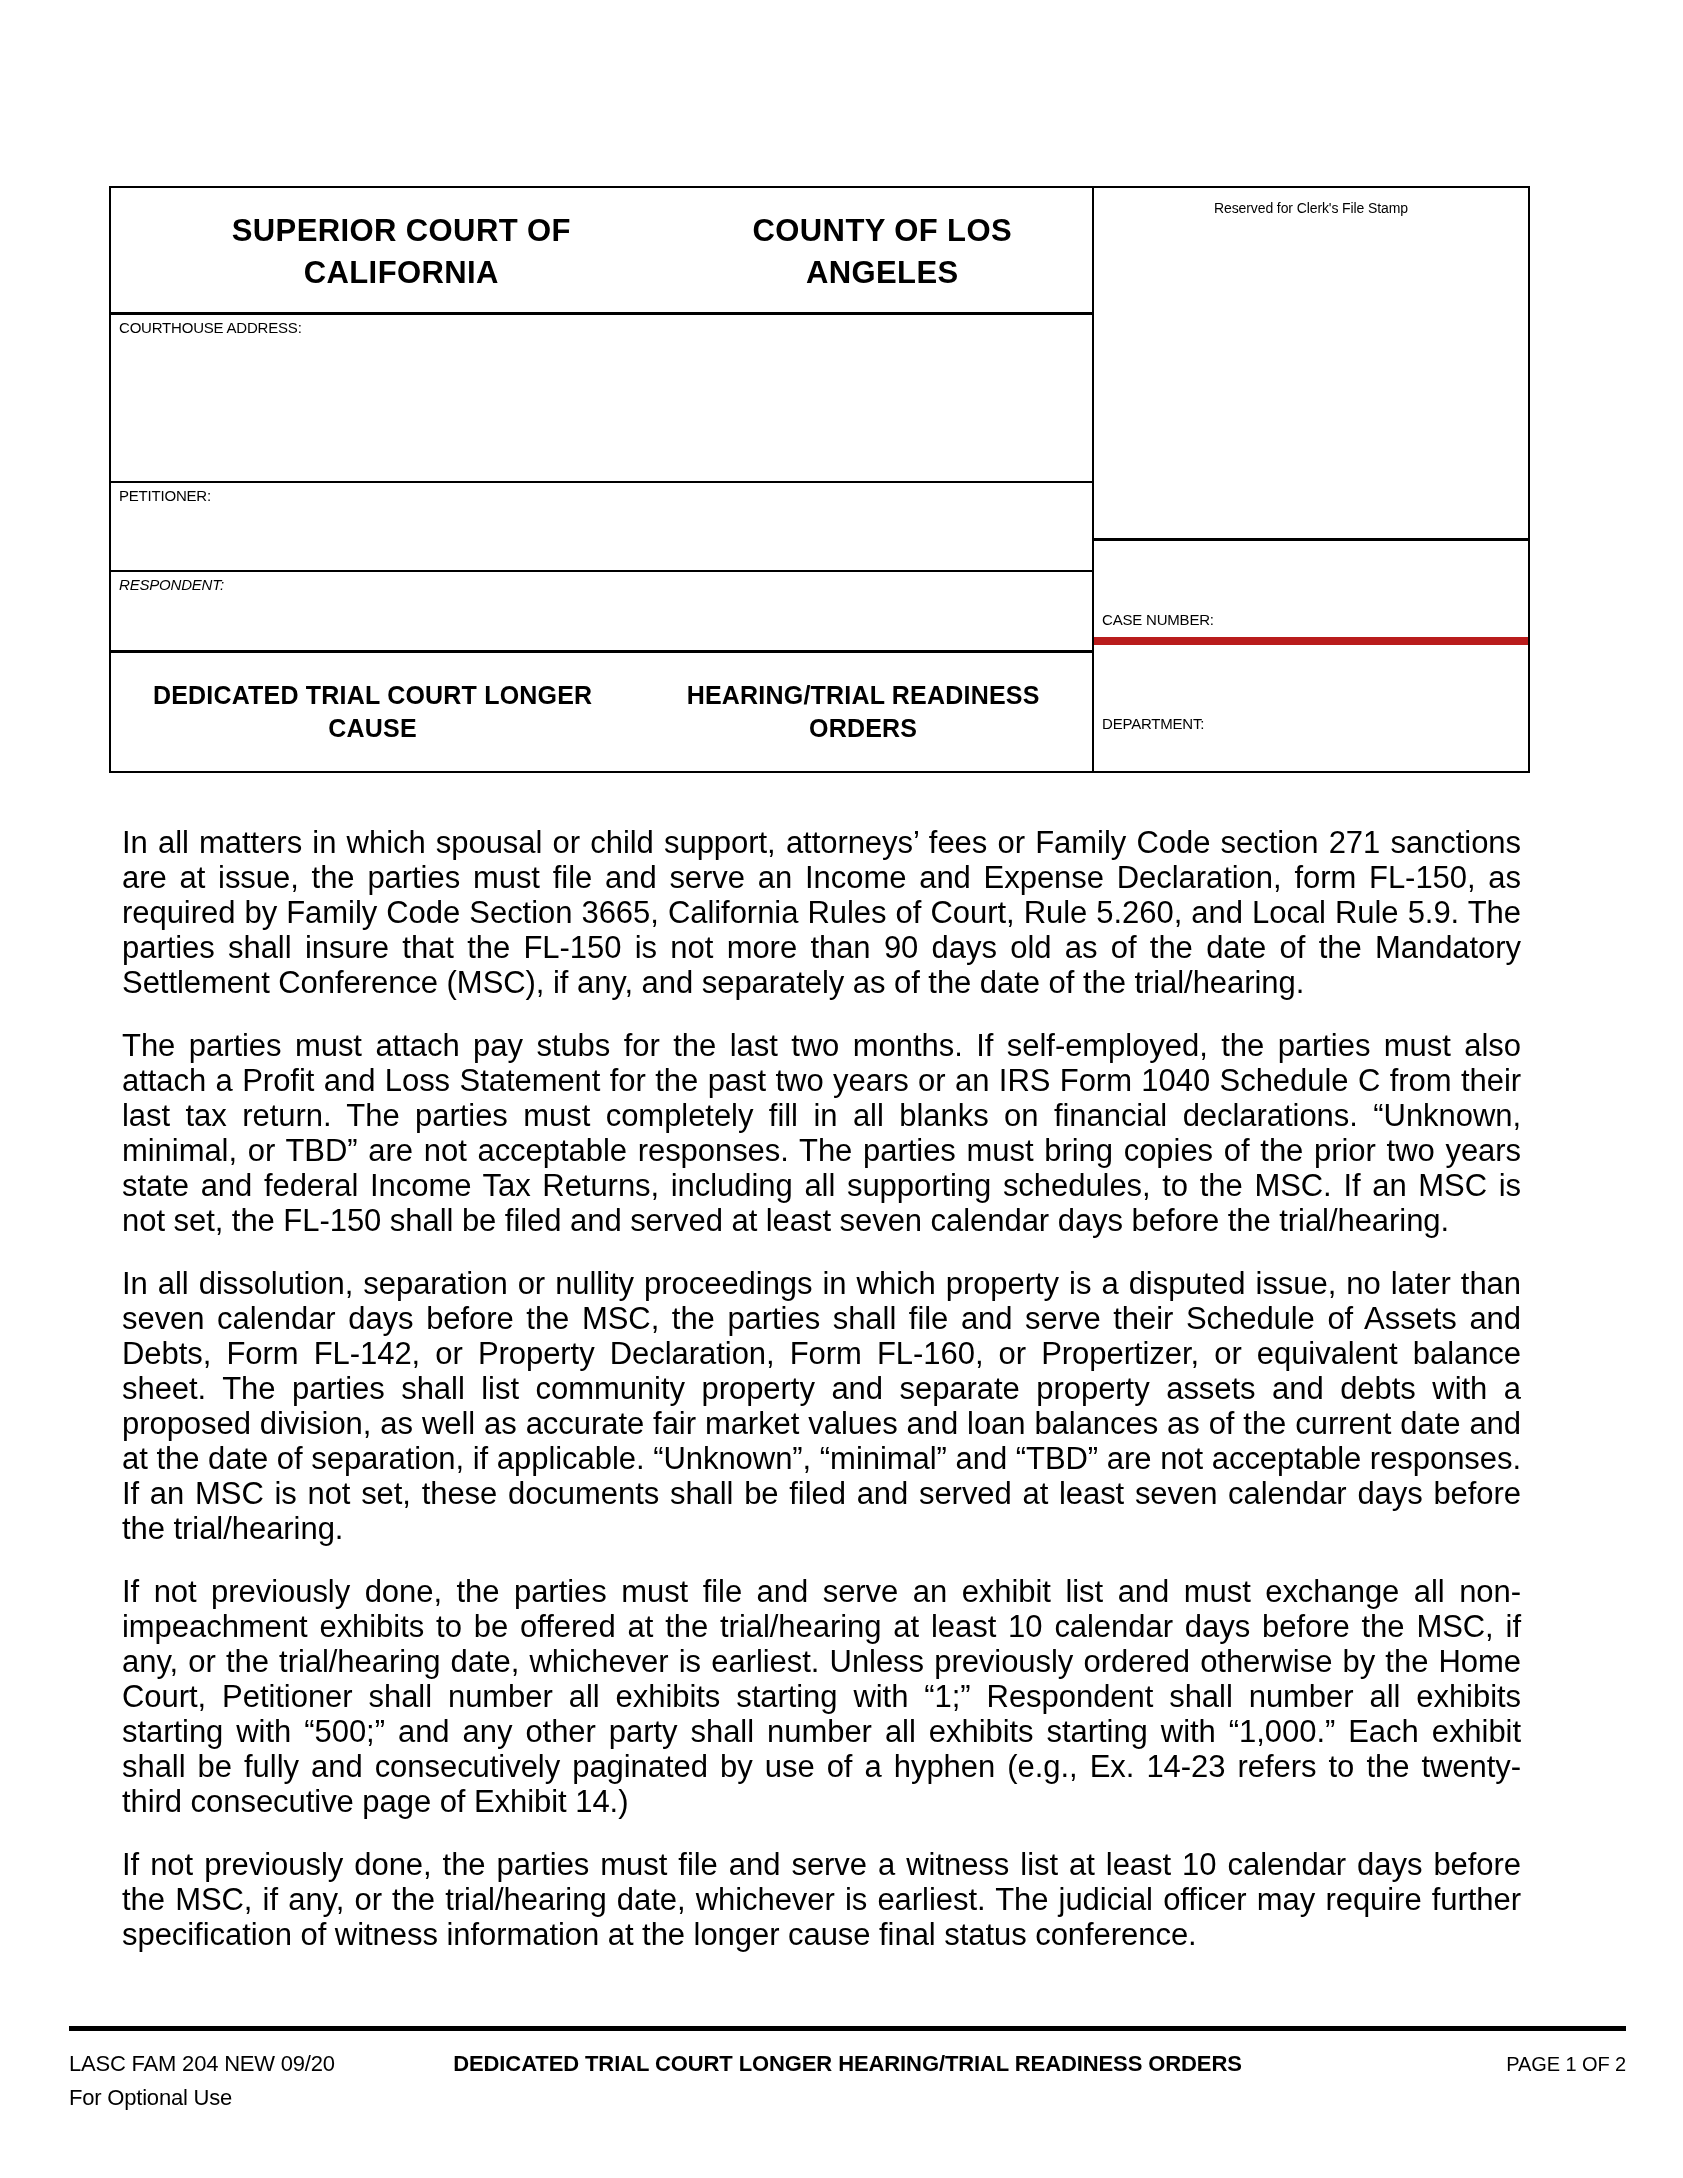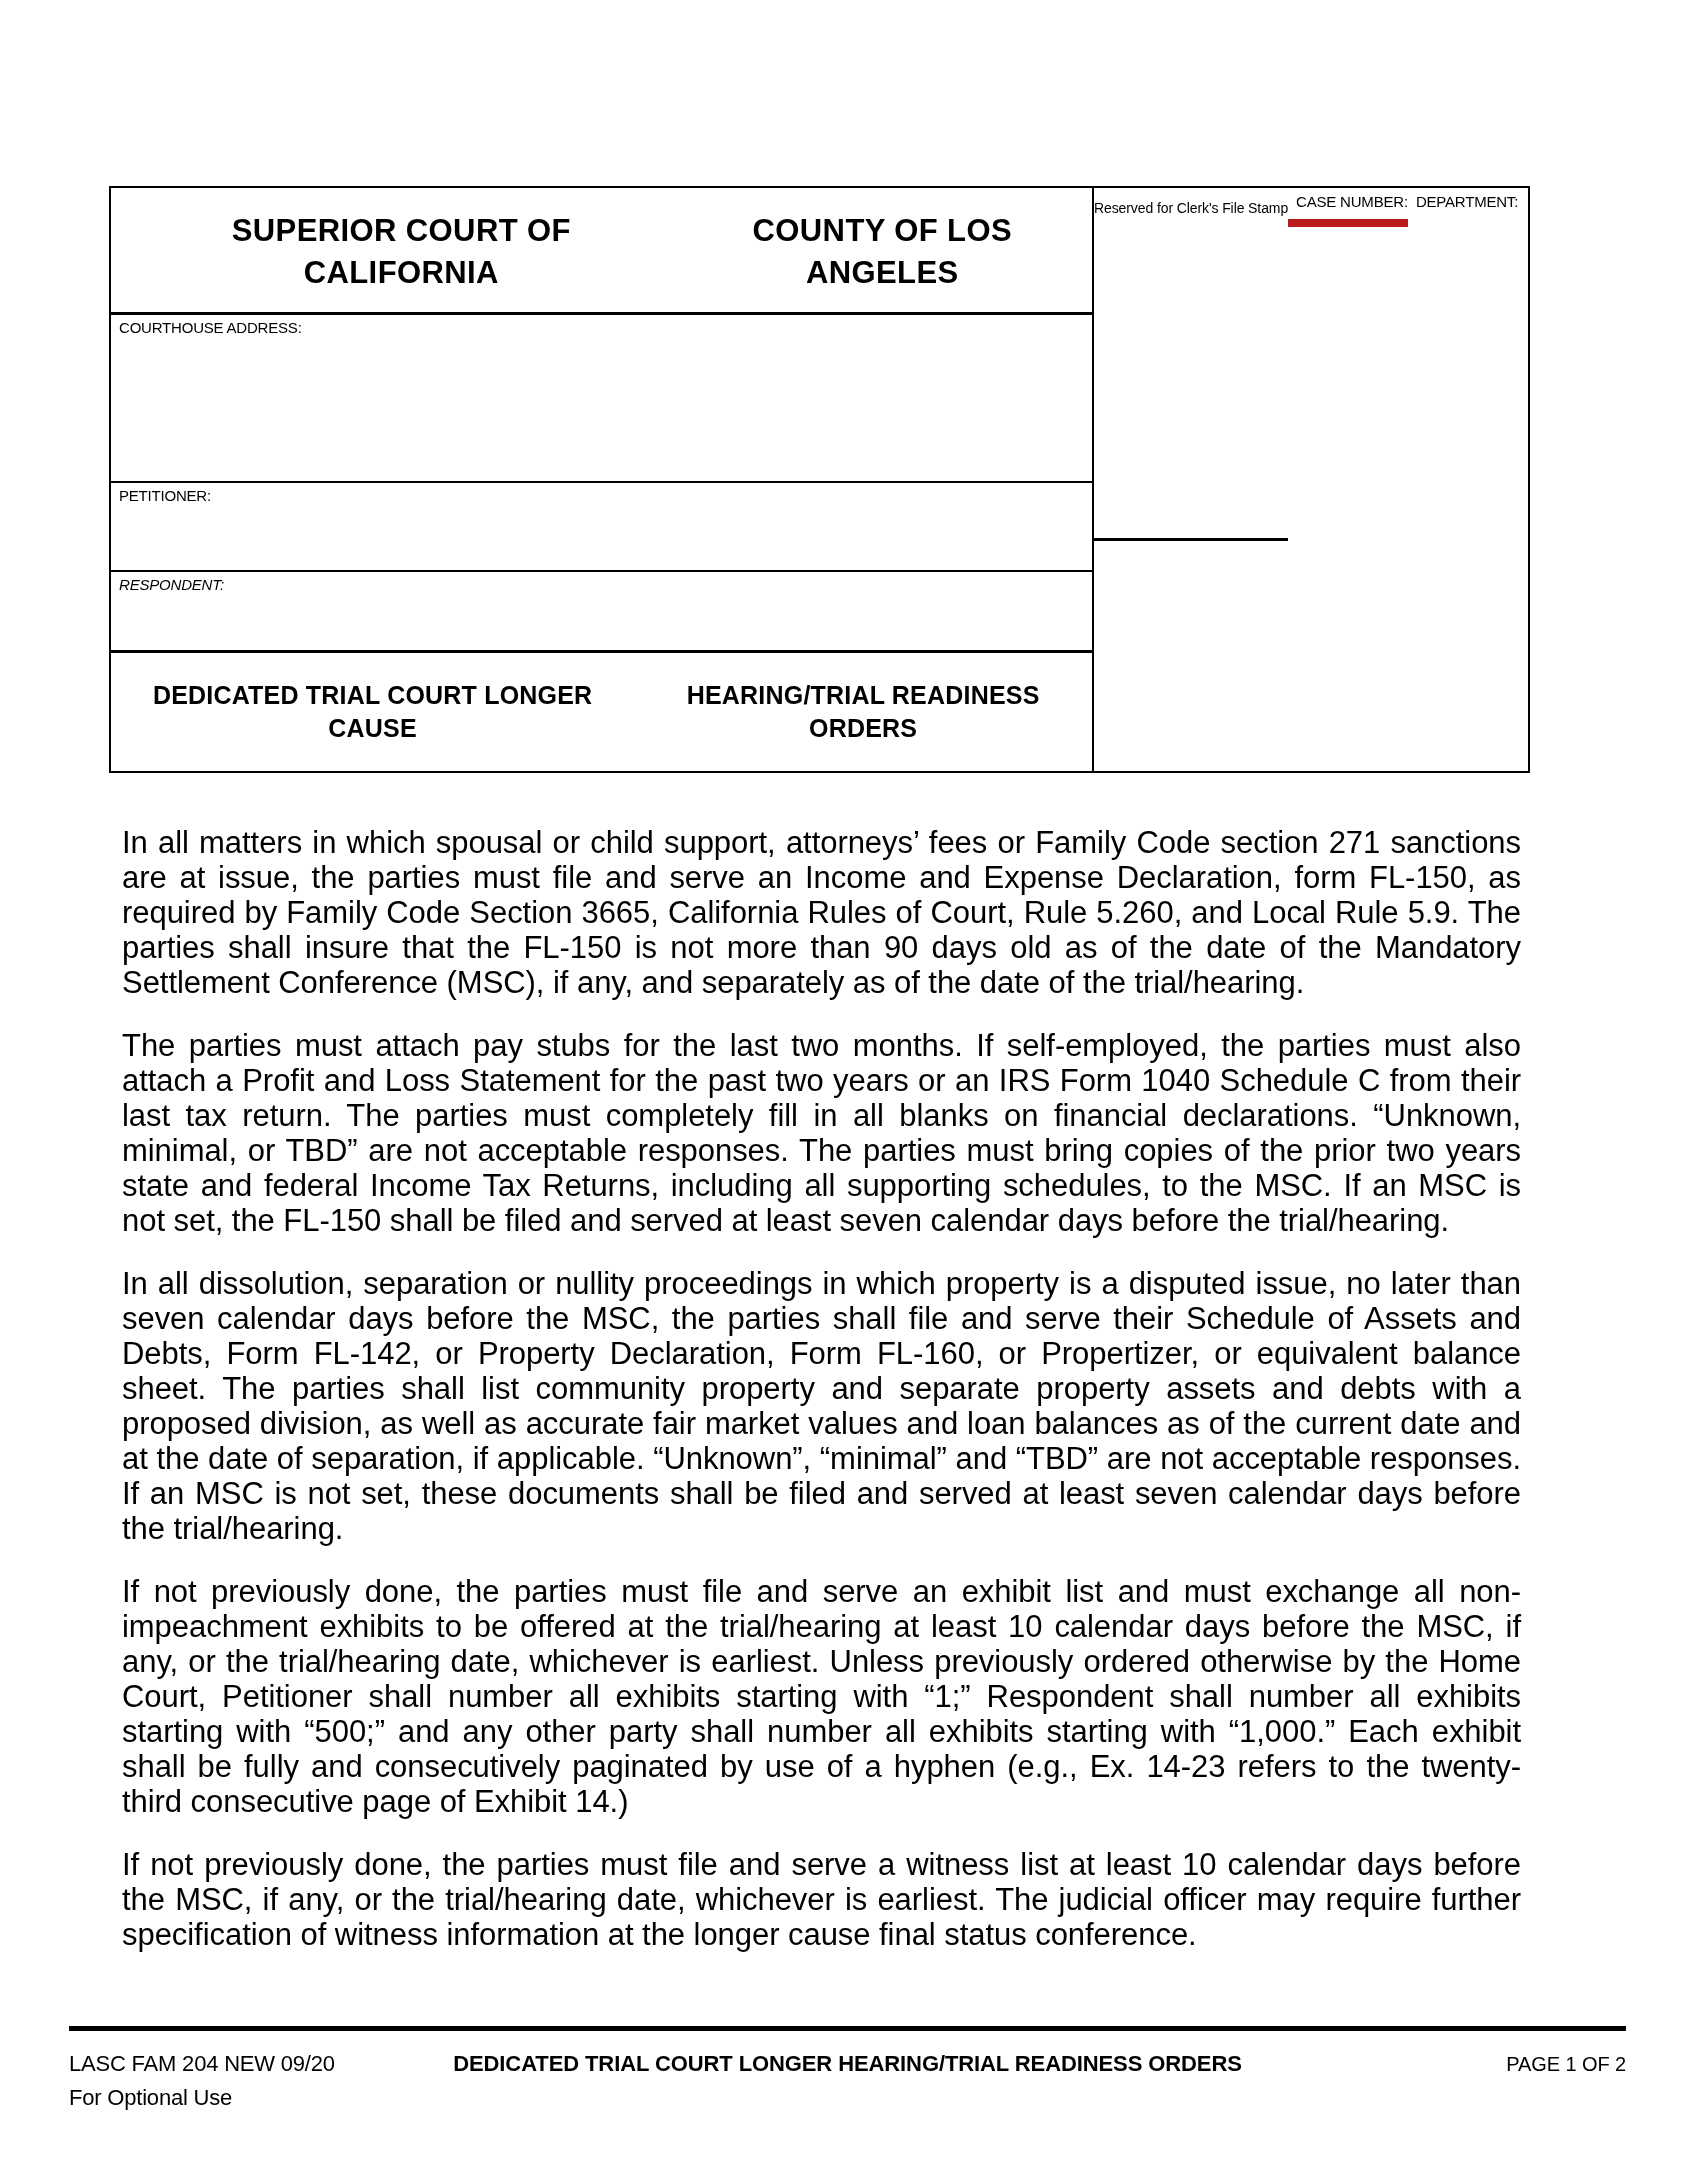--- a/index.html
+++ b/index.html
@@ -38,20 +38,22 @@
     width: 983px;
     box-sizing: border-box;
     border-right: 2px solid #000;
     display: flex;
     flex-direction: column;
   }
   .caption-right {
     flex: 1;
     box-sizing: border-box;
     display: flex;
+    flex-direction: column;
+    justify-content: space-between;
   }
 
   .court-title-cell {
     height: 127px;
     box-sizing: border-box;
     border-bottom: 3px solid #000;
     display: flex;
     flex-direction: row;
     align-items: center;
     justify-content: flex-end;

